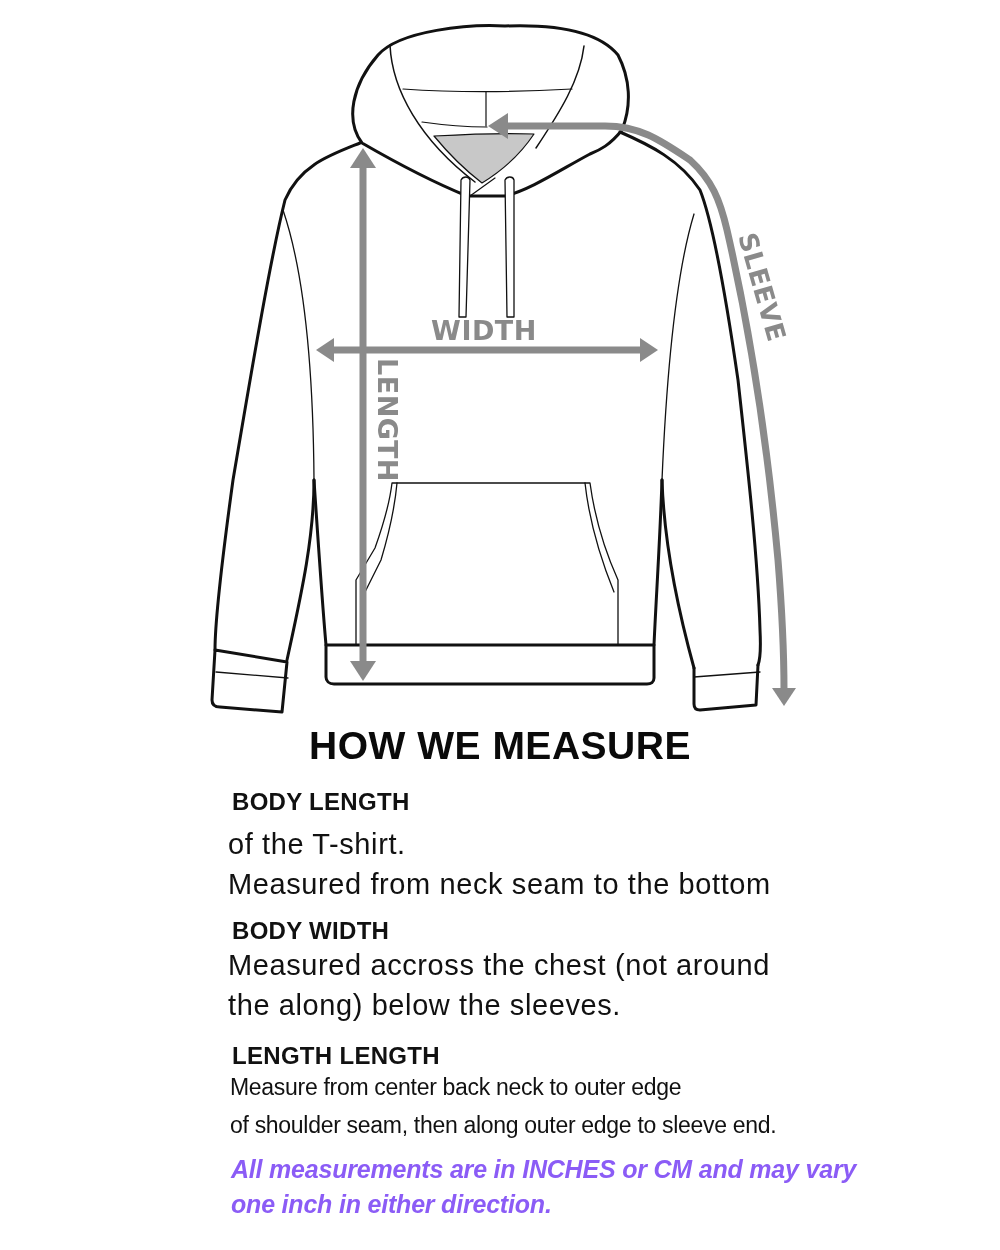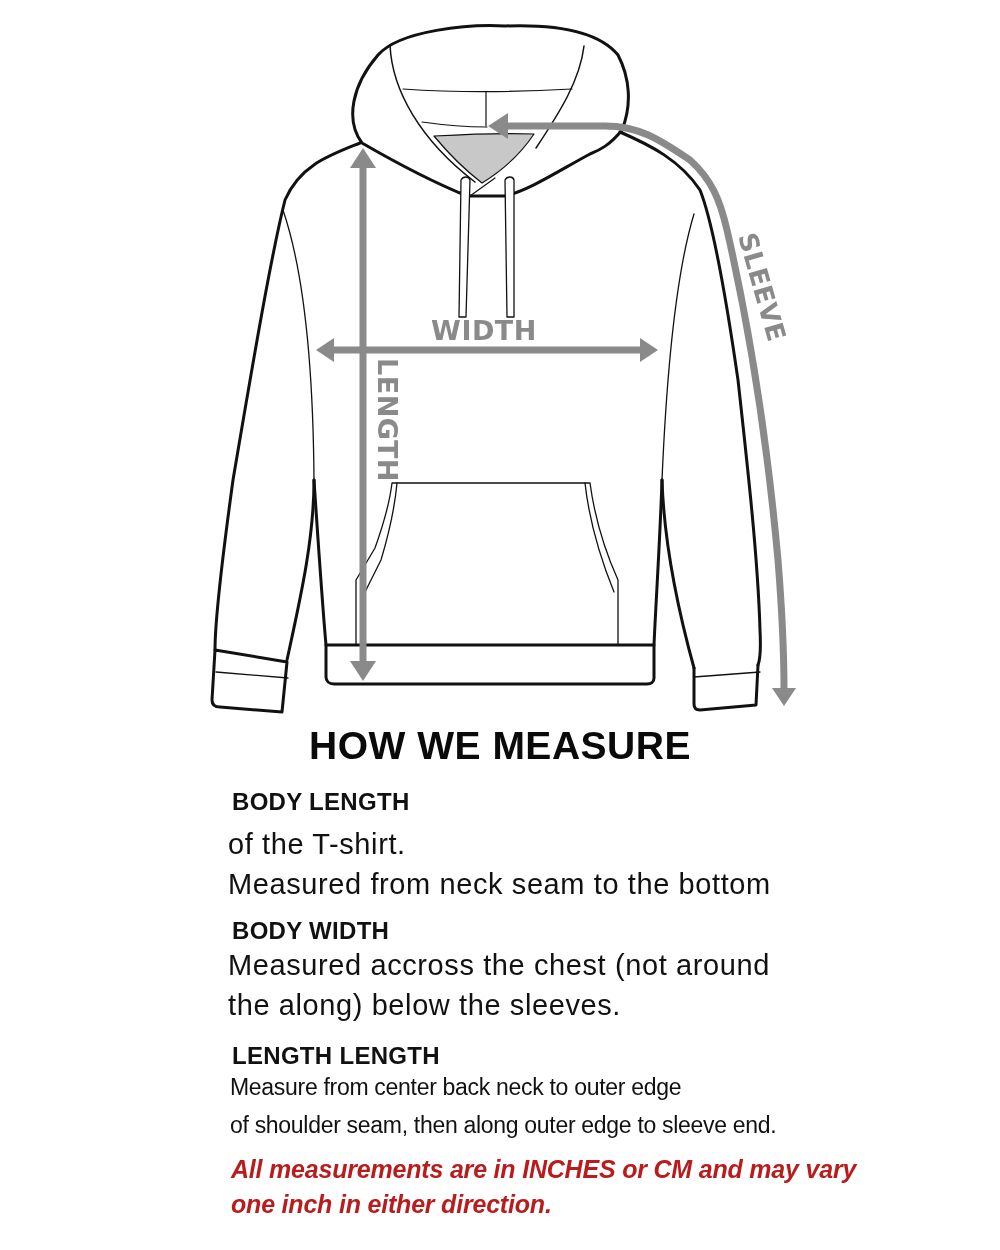--- a/index.html
+++ b/index.html
@@ -3,21 +3,21 @@
   <meta charset="utf-8">
   <style>
     html, body { margin: 0; padding: 0; background: #ffffff; }
     body { width: 1000px; height: 1250px; position: relative; overflow: hidden; font-family: "Liberation Sans", sans-serif; color: #111; }
     #diagram { position: absolute; left: 0; top: 0; width: 1000px; height: 730px; }
     .lbl { font-family: "DejaVu Sans", sans-serif; font-weight: bold; fill: #8a8a8a; letter-spacing: 0.5px; }
     #title { position: absolute; left: 0; width: 1000px; top: 724px; text-align: center; font-size: 39px; font-weight: bold; letter-spacing: 0.5px; color: #0a0a0a; }
     .sec-head { position: absolute; left: 232px; font-size: 24px; font-weight: bold; color: #111; letter-spacing: 0.3px; }
     .sec-body { position: absolute; left: 228px; font-size: 29px; line-height: 40px; color: #111; letter-spacing: 0.6px; }
     .sec-body.narrow { font-size: 23px; line-height: 38px; letter-spacing: -0.3px; left: 230px; }
-    #note { position: absolute; left: 231px; top: 1152px; font-size: 25px; line-height: 35px; font-weight: bold; font-style: italic; color: #b91c1c; letter-spacing: -0.2px; }
+    #note { position: absolute; left: 231px; top: 1152px; font-size: 25px; line-height: 35px; font-weight: bold; font-style: italic; color: #8b5cf6; letter-spacing: -0.2px; }
   </style>
 </head>
 <body>
 
 <svg id="diagram" viewBox="0 0 1000 730" xmlns="http://www.w3.org/2000/svg">
 
   <g fill="none" stroke="#111" stroke-linecap="round" stroke-linejoin="round">
 
     <path stroke-width="3" fill="#fff" d="M362,143 C345,120 352,85 378,55 C400,30 470,24 505,26 C560,24 600,33 618,55 C630,78 632,105 622,130 C610,145 600,150 590,154 C560,170 530,190 505,196 L467,196 C440,185 400,165 362,143 Z"></path>
 

